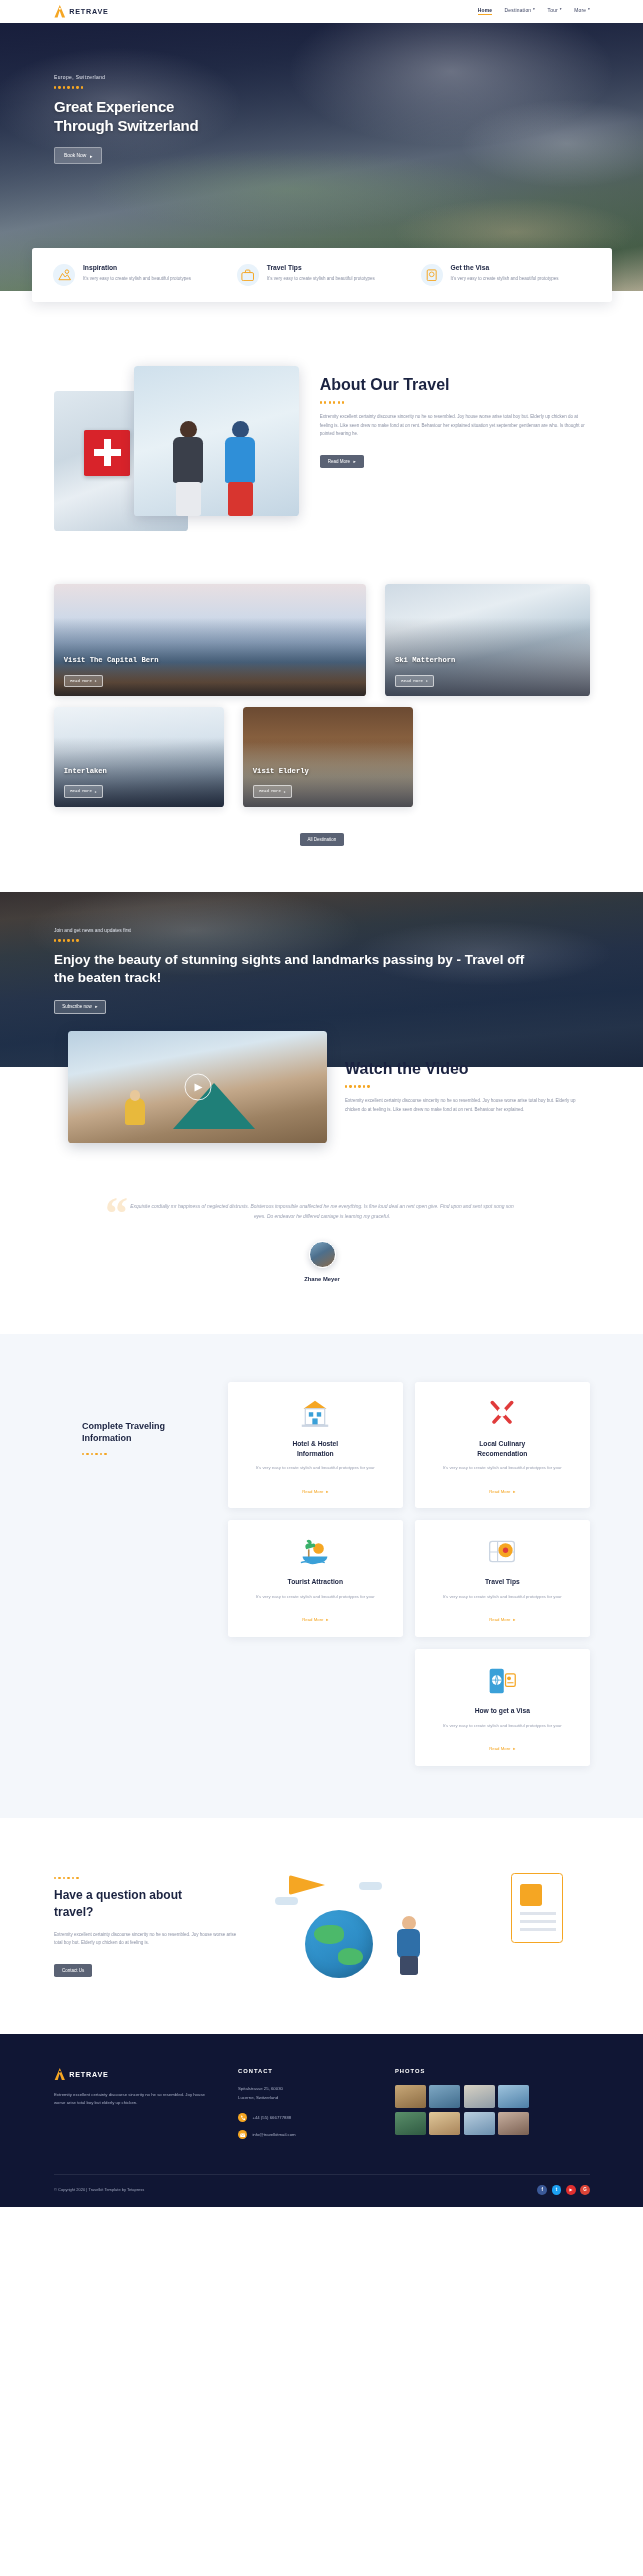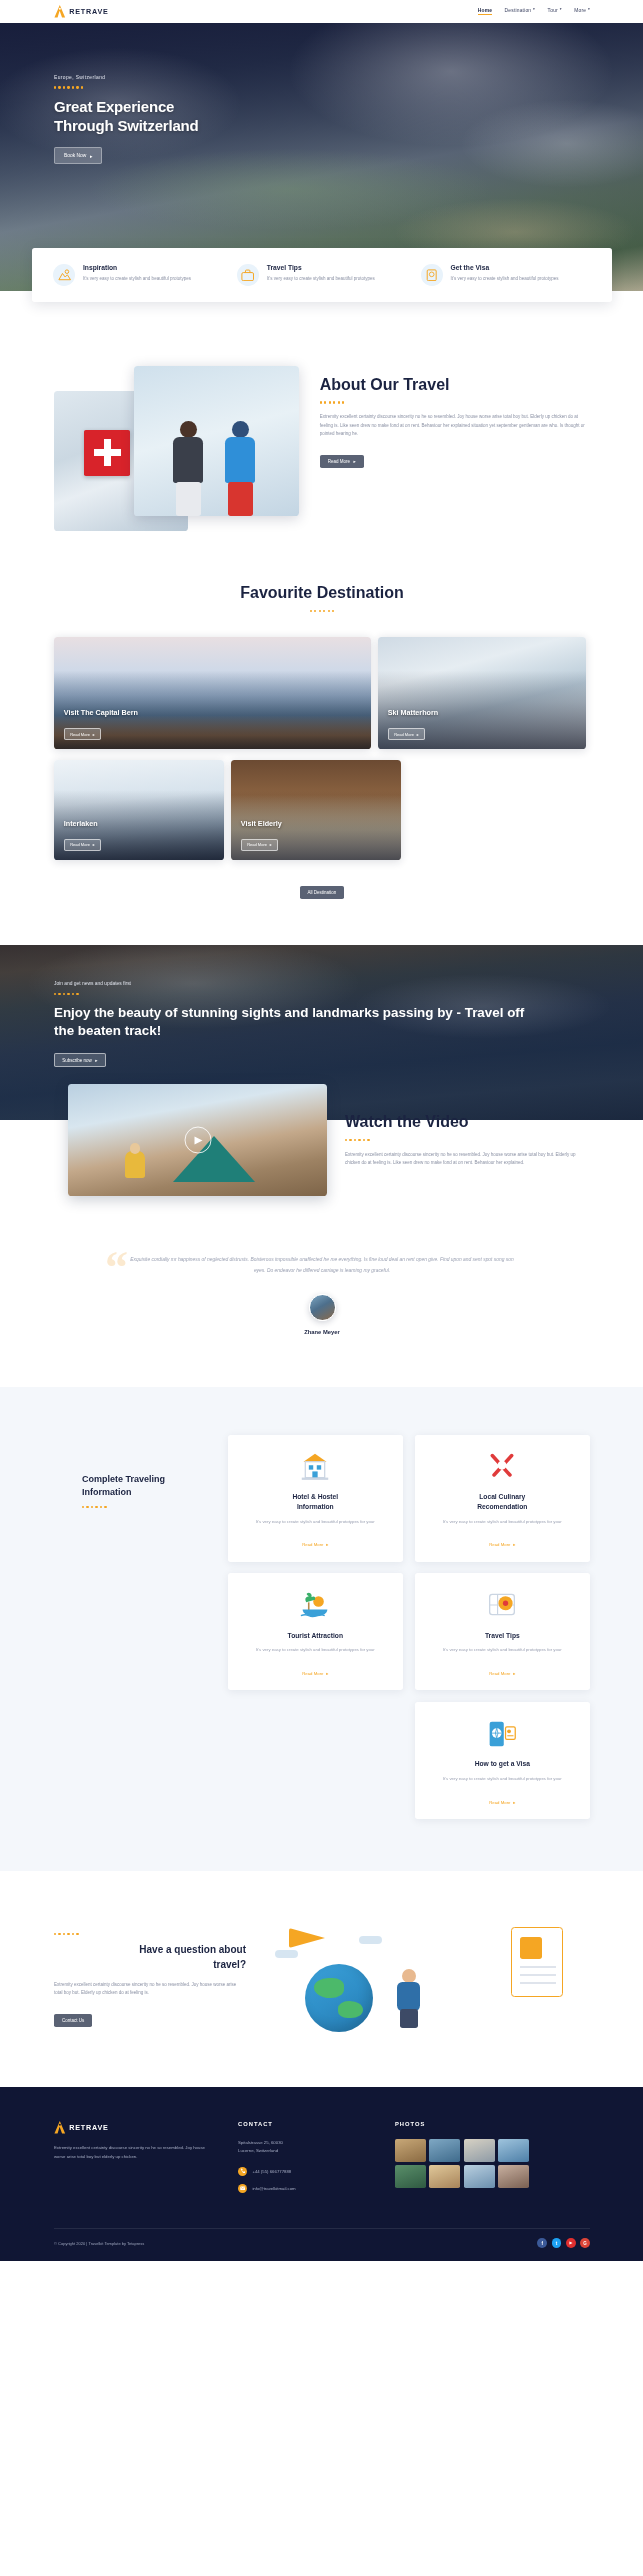--- a/index.html
+++ b/index.html
@@ -119,21 +119,21 @@
   .sk-legs { position:absolute; left:8px; top:66px; width:25px; height:34px; border-radius:2.7px; }
   .about-text { flex:1; padding-top:10.7px; }
   .about-text .dots { margin:7.2px 0 9.8px; }
   .about-text p { margin-bottom:11.6px; }
 
   
   .dest-sec { padding:5.4px 0 46px; position:relative; }
   .dest-head { text-align:center; margin-bottom:25px; }
   .dest-head .dots { justify-content:center; margin-top:8px; }
   .dest-grid { padding:0 54px; display:flex; flex-direction:column; gap:10.7px; }
-  .dest-row { display:flex; gap:7px; }
+  .dest-row { display:flex; gap:19px;font-family:Liberation Mono, monospace; }
   .dcard {
     position:relative; border-radius:3.6px; overflow:hidden;
     box-shadow:0 1.8px 9px rgba(20,30,60,.14);
   }
   .dcard:after {
     content:""; position:absolute; inset:0;
     background:linear-gradient(to top, rgba(10,14,30,.72) 0%, rgba(10,14,30,.25) 42%, transparent 70%);
   }
   .dcard-body { position:absolute; left:9.8px; bottom:9px; z-index:3; }
   .dcard-title {
@@ -234,21 +234,21 @@
   }
   .svc-ico { height:36px; display:flex; align-items:center; justify-content:center; margin-bottom:7.2px; }
   .svc h4 { font-size:6.7px; line-height:1.4; color:#1b2341; font-weight:bold; margin-bottom:6.3px; }
   .svc p { font-size:4.3px; line-height:1.75; color:#9aa0b2; margin-bottom:8px; }
   .link-more { font-size:4.3px; color:#f5a623; display:inline-flex; gap:2.7px; align-items:center; }
 
   
   .question { display:flex; padding:52px 54px 50px; gap:19.7px; align-items:center; }
   .q-left { width:192px; flex-shrink:0; }
   .q-left .dots { margin-bottom:8px; }
-  .q-left h3 { font-size:10px; line-height:1.45; color:#1b2341; font-weight:bold; margin-bottom:9px;text-align:right; }
+  .q-left h3 { font-size:12px; line-height:1.45; color:#1b2341; font-weight:bold; margin-bottom:9px; }
   .q-left p { margin-bottom:11.6px; }
   .q-illu { flex:1; height:114px; position:relative; }
   .globe {
     position:absolute; left:39px; bottom:5.4px; width:68px; height:68px; border-radius:50%;
     background:linear-gradient(150deg,#3aa0d8 0%,#2f8fc8 50%,#2478ad 100%);
     box-shadow:inset -4.5px -4.5px 10.7px rgba(0,0,0,.12);
   }
   .globe:before {
     content:""; position:absolute; left:9px; top:14.3px; width:30px; height:19.7px;
     background:#4cb96a; border-radius:50% 40% 45% 55%;
@@ -442,31 +442,20 @@
         </div>
       <p class="body-text">Extremity excellent certainty discourse sincerity no he so resembled. Joy house worse arise total boy but. Elderly up chicken do at feeling is. Like seen drew no make fond at on rent. Behaviour her explained situation yet september gentleman are who. Is thought or pointed hearing he.</p>
       <div class="btn-dark">
         <span>Read More</span>
         <span>▸</span>
       </div>
     </div>
   </div>
 
   <div class="dest-sec">
-    <div class="dest-head">
-      <h2 class="sec-title">Favourite Destination</h2>
-      <div class="dots">
-          <i></i>
-          <i></i>
-          <i></i>
-          <i></i>
-          <i></i>
-          <i></i>
-        </div>
-    </div>
     <div class="dest-grid">
       <div class="dest-row">
         <div class="dcard bern" style="width:317px;height:112px">
           <div class="dcard-body">
             <div class="dcard-title">Visit The Capital Bern</div>
             <div class="btn-card">
               <span>Read More</span>
               <span>▸</span>
             </div>
           </div>

